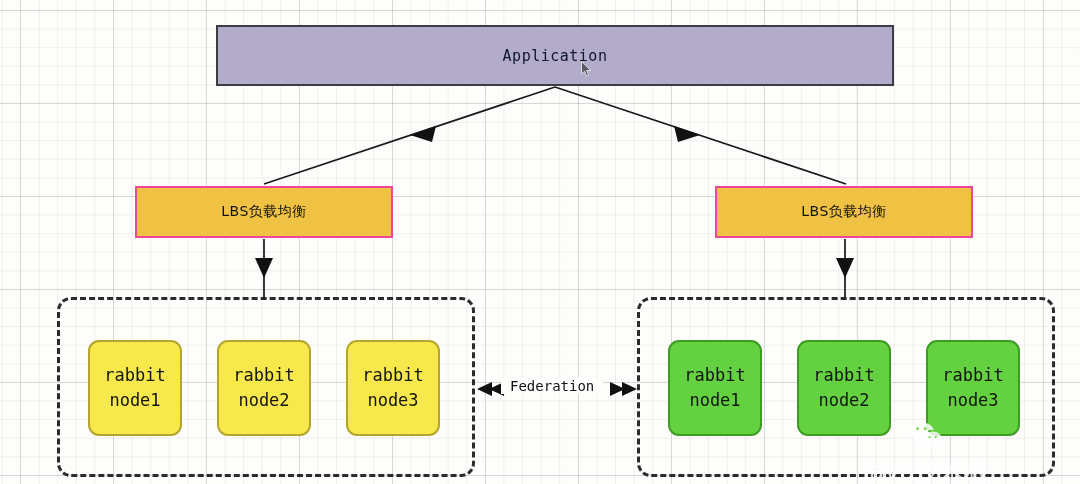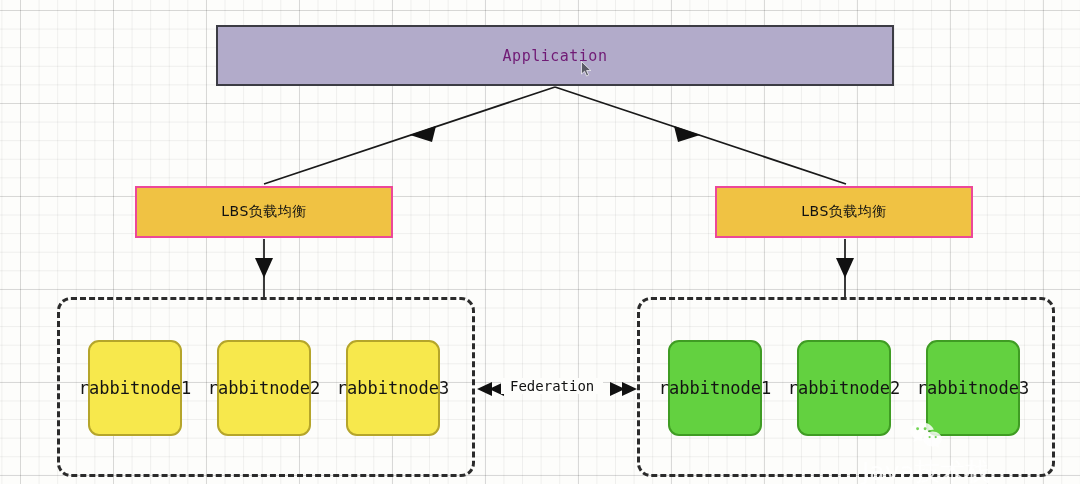--- a/index.html
+++ b/index.html
@@ -44,21 +44,21 @@
     left: 216px; top: 25px;
     width: 678px; height: 61px;
     background: #b2abca;
     border: 2px solid #3c3c44;
     display: flex;
     align-items: center;
     justify-content: center;
   }
   .app-label {
     font-size: 15px;
-    color: #701a75;
+    color: #0f172a;
     letter-spacing: 0.5px;
   }
 
   .lbs-box {
     top: 186px;
     width: 258px; height: 52px;
     background: #f0c243;
     border: 2px solid #ec4899;
     display: flex;
     align-items: center;
@@ -81,21 +81,21 @@
     background: transparent;
   }
   .cluster-left  { left: 57px; }
   .cluster-right { left: 637px; }
 
   .rabbit {
     top: 340px;
     width: 94px; height: 96px;
     border-radius: 11px;
     display: flex;
-    flex-direction: row;
+    flex-direction: column;
     align-items: center;
     justify-content: center;
     line-height: 1.45;
     font-size: 17px;
     color: #141414;
   }
   .rabbit.yellow { background: #f7e84c; border: 2px solid #b5a52a; }
   .rabbit.green  { background: #63d140; border: 2px solid #3f9c23; }
 
   .ry1 { left: 88px; }  .ry2 { left: 217px; } .ry3 { left: 346px; }

